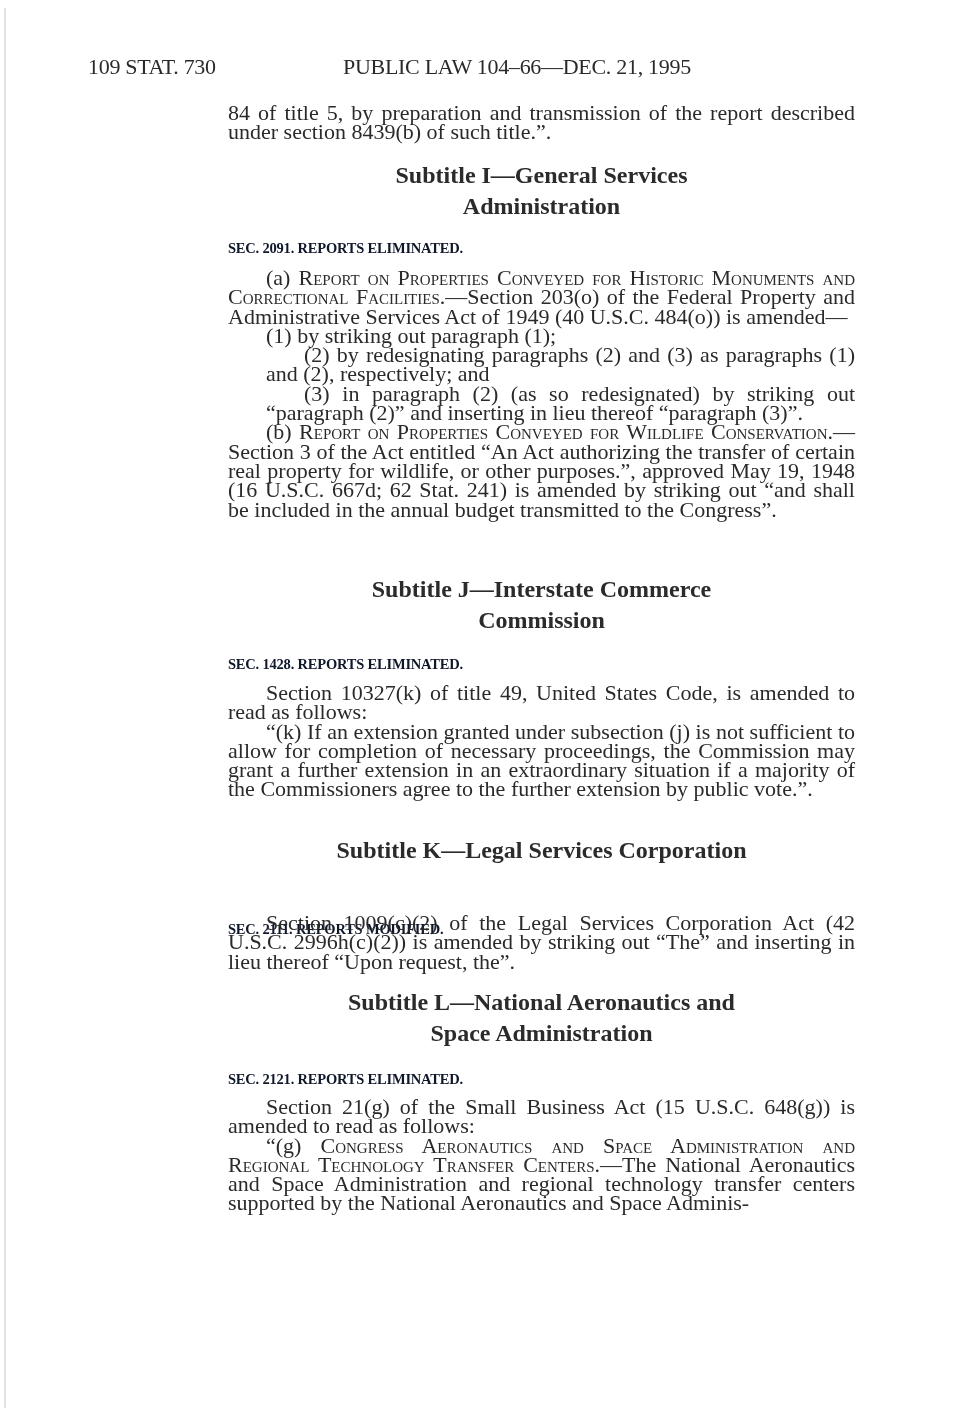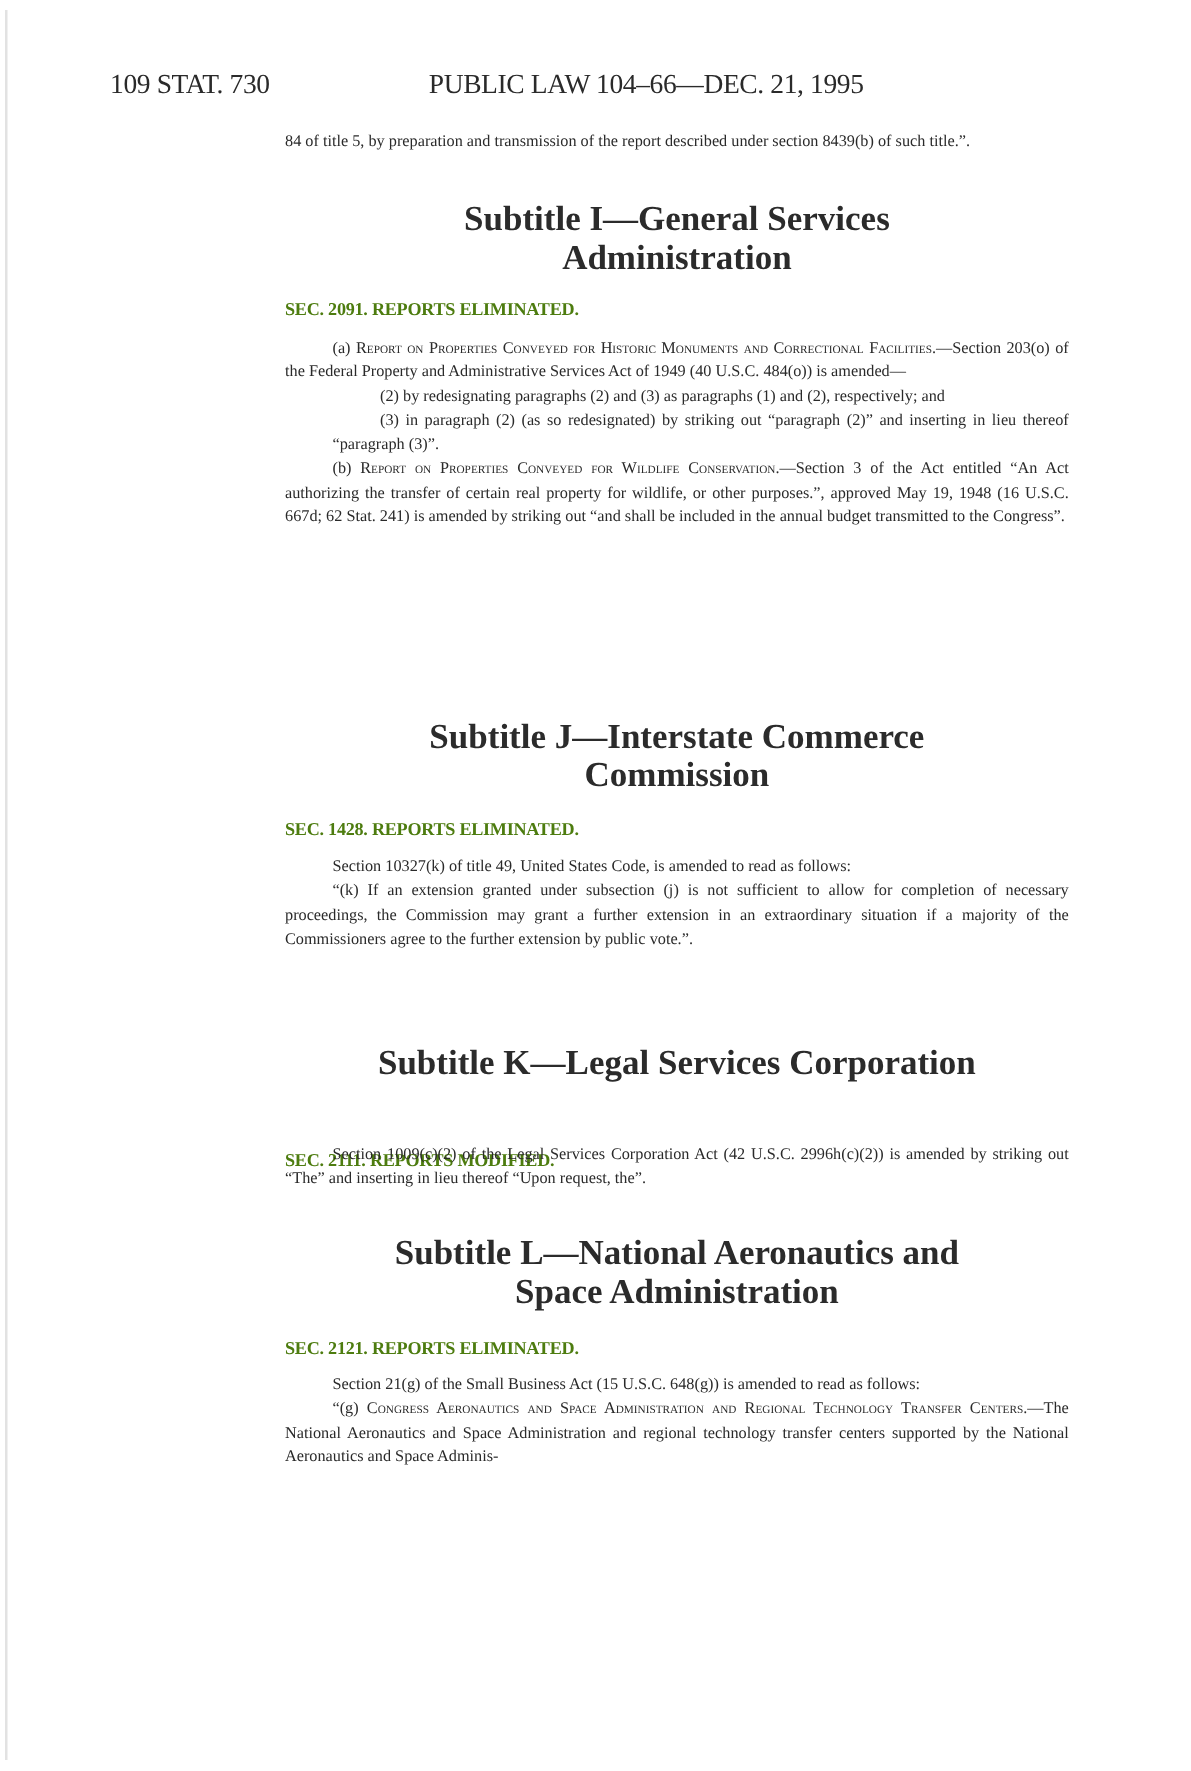--- a/index.html
+++ b/index.html
@@ -2,27 +2,27 @@
 <html><head>
 <meta charset="utf-8">
 <style>
   html, body { margin:0; padding:0; }
   body { width:953px; height:1417px; background:#fff; position:relative; overflow:hidden;
          font-family:"Liberation Serif","DejaVu Serif",serif; color:#2a2a2a; }
   .edge { position:absolute; left:4px; top:8px; width:2px; height:1400px; background:#e2e2e2; }
   .hdr-left { position:absolute; left:88px; top:54px; font-size:22px; letter-spacing:-0.3px;text-align:right; }
   .hdr-right { position:absolute; left:343px; top:54px; font-size:22px; letter-spacing:-0.3px; }
   .col { position:absolute; left:228px; width:627px; }
-  p { margin:0; font-size:13px; line-height:19.3px; text-align:justify; text-align-last:left; }
+  p { margin:0; font-size:22px; line-height:19.3px; text-align:justify; text-align-last:left; }
   .ind { text-indent:38px; }
   .ind2 { text-indent:76px; padding-left:0; }
   .sc { font-variant:small-caps; }
   .subtitle { position:absolute; left:228px; width:627px; text-align:center; font-weight:bold;
-              font-size:28px; line-height:31px; color:#2b2b2b; }
-  .sec { position:absolute; left:228px; font-weight:bold; font-size:14.5px; letter-spacing:-0.2px; color:#4d7c0f; }
+              font-size:24px; line-height:31px; color:#2b2b2b; }
+  .sec { position:absolute; left:228px; font-weight:bold; font-size:14.5px; letter-spacing:-0.2px; color:#0f172a; }
 </style>
 </head>
 <body>
 
 <div class="edge"></div>
 
 <div class="hdr-left">109 STAT. 730</div>
 <div class="hdr-right">PUBLIC LAW 104–66—DEC. 21, 1995</div>
 
 <div class="col" style="top:103px;">
@@ -30,20 +30,21 @@
 </div>
 
 <div class="subtitle" style="top:160px;">
   <div>Subtitle I—General Services</div>
   <div>Administration</div>
 </div>
 <div class="sec" style="top:240px;">SEC. 2091. REPORTS ELIMINATED.</div>
 
 <div class="col" style="top:268px;">
   <p class="ind"><span>(a) </span><span class="sc">Report on Properties Conveyed for Historic Monuments and Correctional Facilities.</span><span>—Section 203(o) of the Federal Property and Administrative Services Act of 1949 (40 U.S.C. 484(o)) is amended—</span></p>
+  <p class="ind2" style="padding-left:38px;text-indent:38px;margin-left:-38px;">(1) by striking out paragraph (1);</p>
   <p style="padding-left:38px;text-indent:38px;">(2) by redesignating paragraphs (2) and (3) as paragraphs (1) and (2), respectively; and</p>
   <p style="padding-left:38px;text-indent:38px;">(3) in paragraph (2) (as so redesignated) by striking out “paragraph (2)” and inserting in lieu thereof “paragraph (3)”.</p>
   <p class="ind"><span>(b) </span><span class="sc">Report on Properties Conveyed for Wildlife Conservation.</span><span>—Section 3 of the Act entitled “An Act authorizing the transfer of certain real property for wildlife, or other purposes.”, approved May 19, 1948 (16 U.S.C. 667d; 62 Stat. 241) is amended by striking out “and shall be included in the annual budget transmitted to the Congress”.</span></p>
 </div>
 
 <div class="subtitle" style="top:574px;">
   <div>Subtitle J—Interstate Commerce</div>
   <div>Commission</div>
 </div>
 <div class="sec" style="top:656px;">SEC. 1428. REPORTS ELIMINATED.</div>

